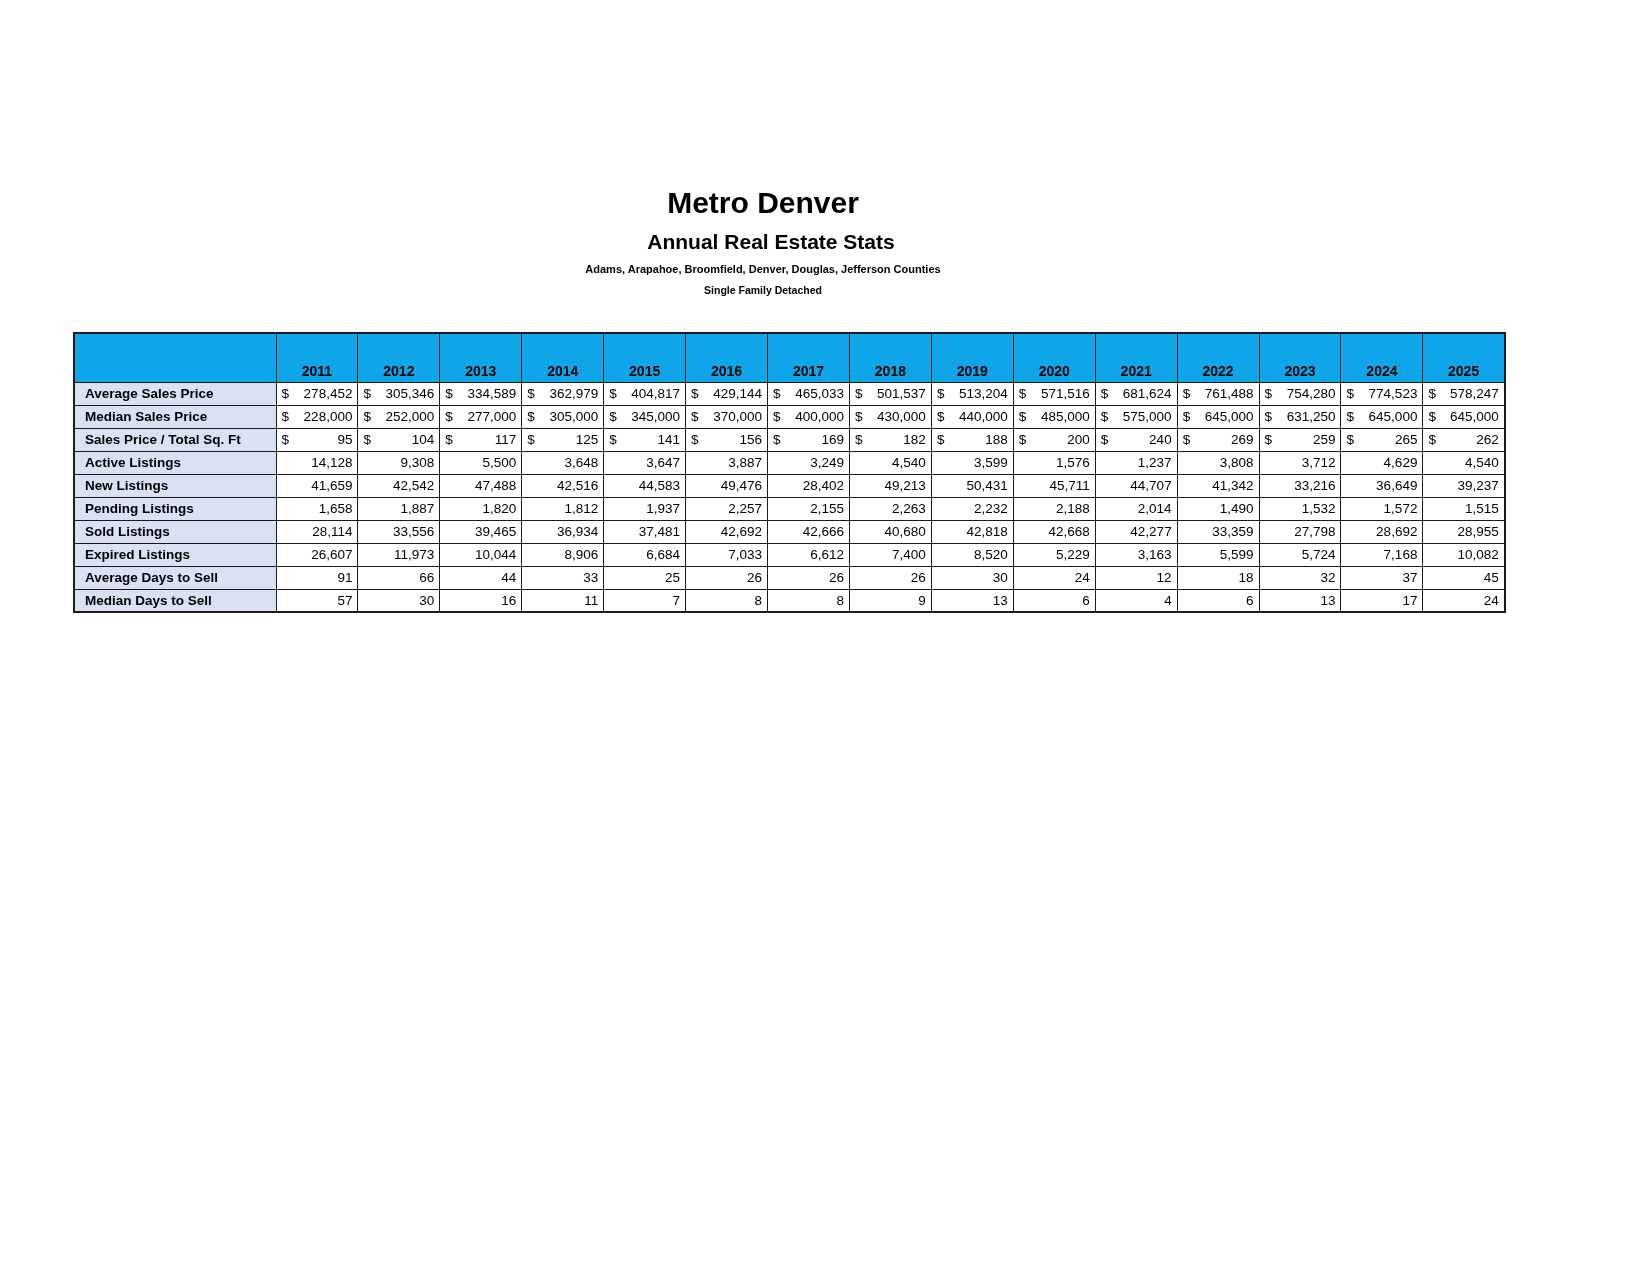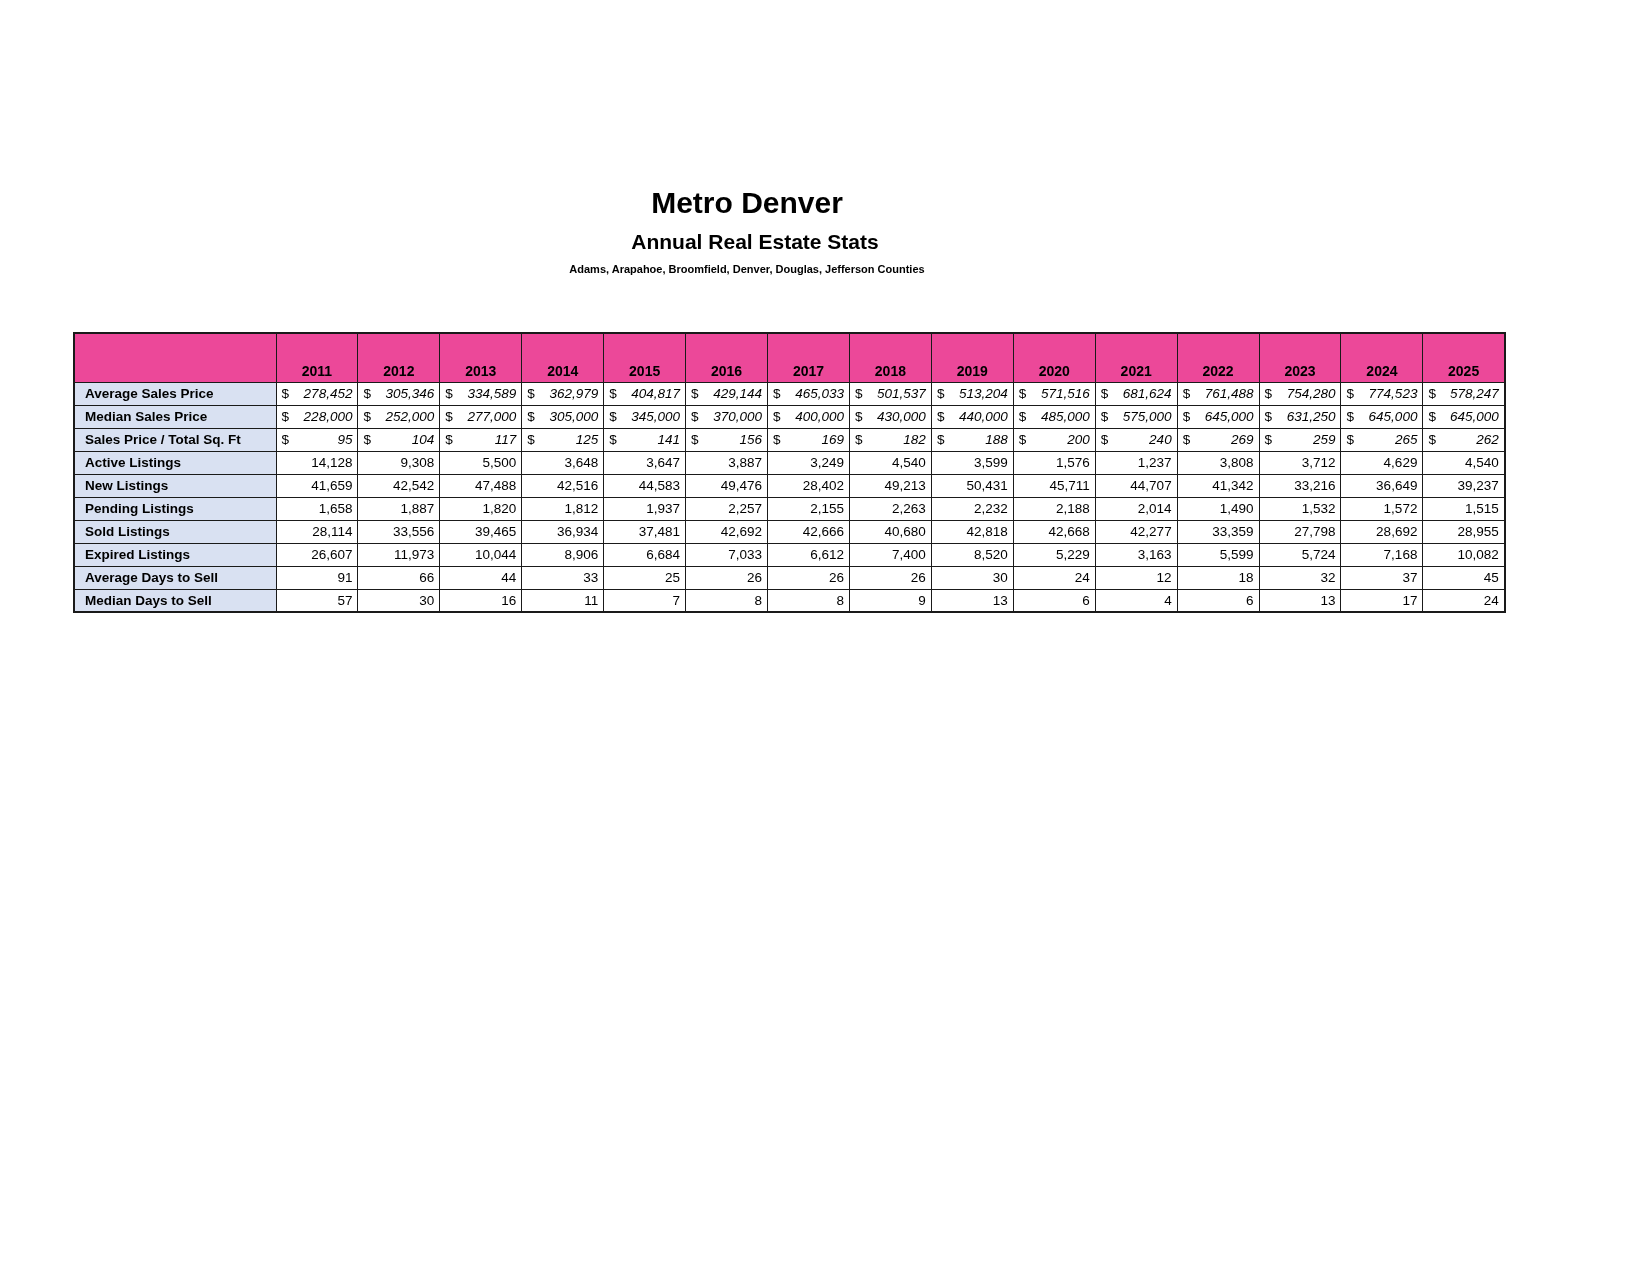--- a/index.html
+++ b/index.html
@@ -6,21 +6,21 @@
   html, body {
     margin: 0; padding: 0;
     width: 1650px; height: 1275px;
     background: #ffffff;
     font-family: "Liberation Sans", sans-serif;
     color: #000;
     position: relative;
   }
   .heading-block {
     position: absolute;
-    top: 186px; left: 0;
+    top: 186px; left: 16px;
     width: 1494px;
     text-align: center;
   }
   .doc-title {
     font-size: 30px; line-height: 33px;
     font-weight: bold; margin: 0;
     letter-spacing: 0px;
   }
   .doc-subtitle {
     font-size: 21px; line-height: 24px;
@@ -47,21 +47,21 @@
     border: 1.5px solid #1a1a1a;
     font-size: 13.5px;
     overflow: hidden;
     white-space: nowrap;
   }
   table.stats thead th {
     height: 49px;
     vertical-align: bottom;
     font-weight: bold;
     padding: 0 2px 3px 2px;
-    background: #ec4899;
+    background: #0ea5e9;
     font-size: 14px;
   }
   table.stats tbody td, table.stats tbody th {
     height: 23px;
     padding: 0 5px;
     line-height: 21px;
   }
   table.stats tbody th.row-label {
     background: #D9E1F2;
     text-align: left;
@@ -69,29 +69,30 @@
     padding-left: 10px;
     font-size: 13.5px;
   }
   table.stats td.num-cell { text-align: right; }
   table.stats td .acct {
     display: flex;
     justify-content: space-between;
     align-items: baseline;
   }
   table.stats td .acct .cur { text-align: left; }
-  table.stats td .acct .num { text-align: left; font-style: italic; }
+  table.stats td .acct .num { text-align: left; }
 </style>
 </head>
 <body>
 
 <div class="heading-block">
   <h1 class="doc-title">Metro Denver</h1>
   <h2 class="doc-subtitle">Annual Real Estate Stats</h2>
   <p class="doc-region">Adams, Arapahoe, Broomfield, Denver, Douglas, Jefferson Counties</p>
+  <p class="doc-proptype">Single Family Detached</p>
 </div>
 
 <table class="stats">
   <colgroup id="stats-colgroup">
     <col class="label-col">
   <col style="width: 81.93px;">
       <col style="width: 81.93px;">
       <col style="width: 81.93px;">
       <col style="width: 81.93px;">
       <col style="width: 81.93px;">

